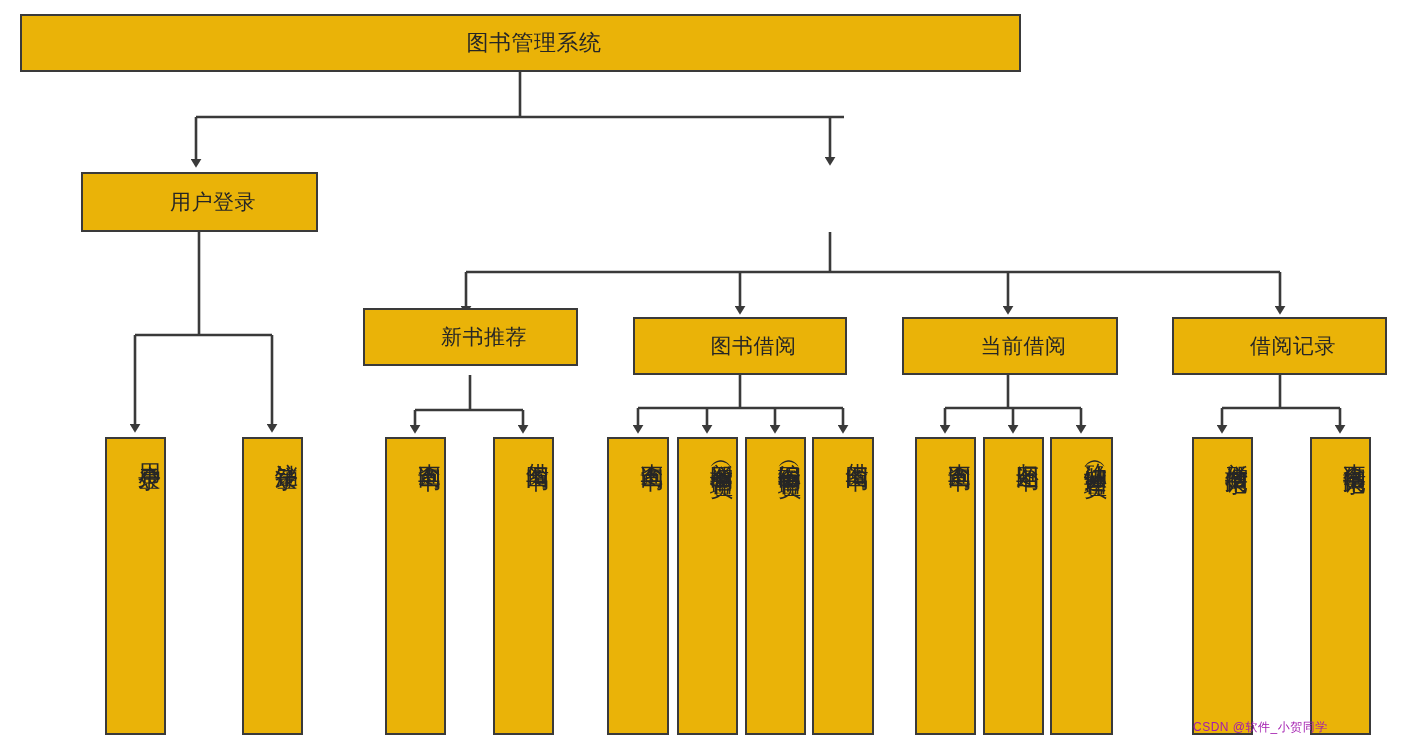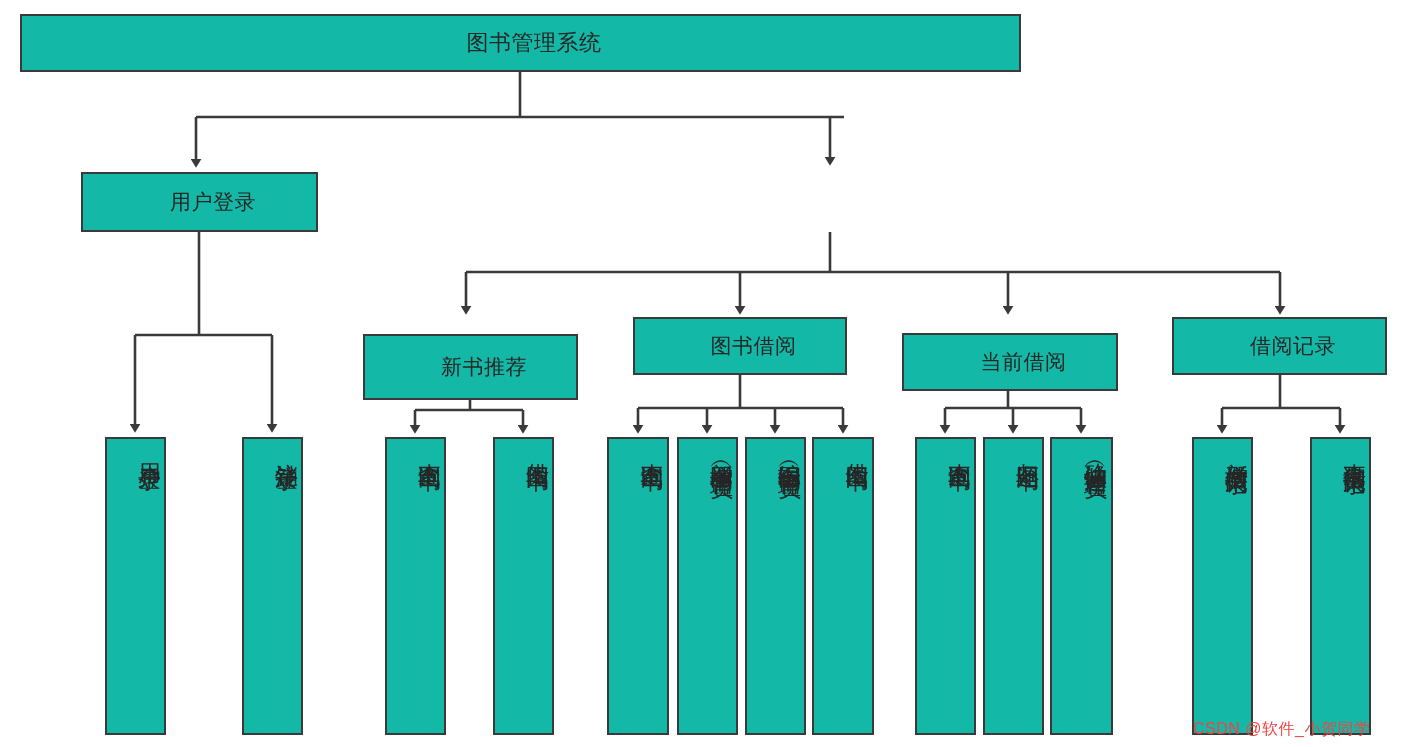--- a/index.html
+++ b/index.html
@@ -21,21 +21,21 @@
     position: absolute;
     left: 0;
     top: 0;
     width: 1405px;
     height: 747px;
     pointer-events: none;
   }
   .node {
     position: absolute;
     box-sizing: border-box;
-    background: #14b8a6;
+    background: #eab308;
     border: 2px solid #3a3a3a;
     display: flex;
     align-items: center;
     justify-content: center;
     color: #262626;
     padding-left: 27px;
   }
   .node .label {
     text-align: center;
     line-height: 1.16;
@@ -55,22 +55,22 @@
   .node-v .label {
     writing-mode: vertical-rl;
     text-orientation: upright;
     font-size: 23px;
     line-height: 1.04;
     letter-spacing: 2px;
     max-height: 100%;
   }
   .watermark {
     position: absolute;
-    font-size: 16px;
-    color: #ef4444;
+    font-size: 12px;
+    color: #a21caf;
     white-space: nowrap;
     letter-spacing: 0.5px;
   }
 </style>
 </head>
 <body>
 
 <div id="canvas">
 
   <svg class="edges" viewBox="0 0 1405 747">
@@ -124,27 +124,27 @@
   </svg>
 
   <div class="node node-h node-root" style="left:20px; top:14px; width:1001px; height:58px;">
     <span class="label">图书管理系统</span>
   </div>
 
   <div class="node node-h" style="left:81px; top:172px; width:237px; height:60px;">
     <span class="label">用户登录</span>
   </div>
 
-  <div class="node node-h" style="left:363px; top:334px; width:215px; height:66px;">
+  <div class="node node-h" style="left:363px; top:308px; width:215px; height:58px;">
     <span class="label">新书推荐</span>
   </div>
   <div class="node node-h" style="left:633px; top:317px; width:214px; height:58px;">
     <span class="label">图书借阅</span>
   </div>
-  <div class="node node-h" style="left:902px; top:317px; width:216px; height:58px;margin-top:16px;">
+  <div class="node node-h" style="left:902px; top:317px; width:216px; height:58px;">
     <span class="label">当前借阅</span>
   </div>
   <div class="node node-h" style="left:1172px; top:317px; width:215px; height:58px;align-items:center;">
     <span class="label">借阅记录</span>
   </div>
 
   <div class="node node-v" style="left:105px; top:437px; width:61px; height:298px;">
     <span class="label">用户登录</span>
   </div>
   <div class="node node-v" style="left:242px; top:437px; width:61px; height:298px;">

